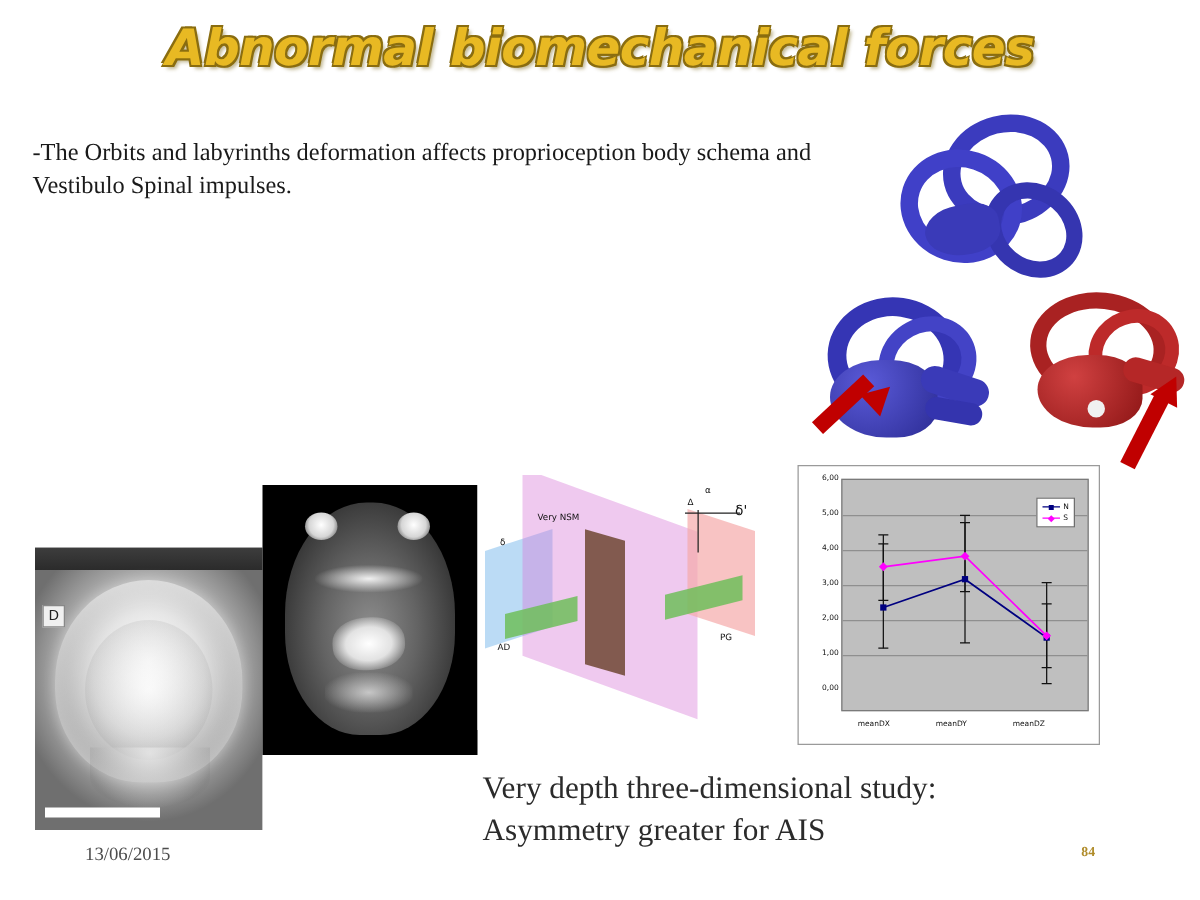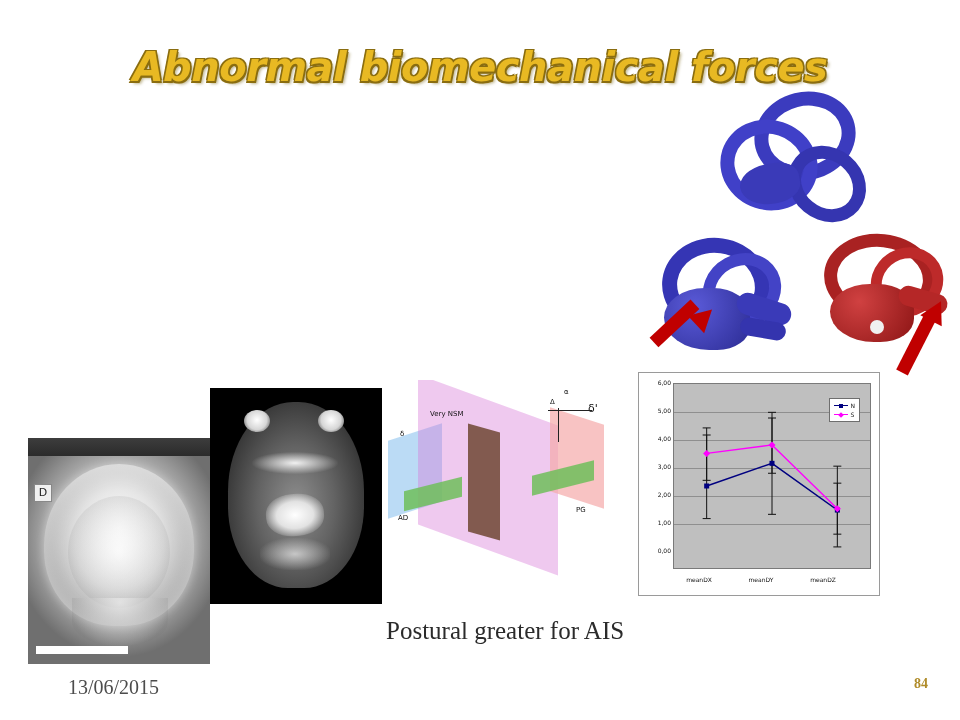--- a/index.html
+++ b/index.html
@@ -27,21 +27,20 @@
     font-style: italic;
     font-size: 40px;
     letter-spacing: -0.5px;
     color: #E8B923;
     text-shadow:
       -1.5px -1.5px 0 #8a6d10,
        1.5px -1.5px 0 #8a6d10,
       -1.5px  1.5px 0 #8a6d10,
        1.5px  1.5px 0 #8a6d10,
        3px 3px 3px rgba(120,100,20,.45);
-    margin-top: 28px;
   }
 
   
   #body-text {
     position: absolute;
     left: 26px;
     top: 110px;
     width: 660px;
     font-size: 19.5px;
     color: #1a1a1a;
@@ -58,28 +57,28 @@
     font-size: 25px;
     color: #2b2b2b;
     line-height: 1.35;
   }
 
   
   #footer-date {
     position: absolute;
     left: 68px;
     top: 676px;
-    font-size: 20px;
+    font-size: 15px;
     color: #4c4c4c;
   }
   #footer-page {
     position: absolute;
-    left: 914px;
+    left: 865px;
     top: 676px;
-    font-size: 14px;
+    font-size: 11px;
     color: #b08c2a;
     font-weight: bold;
   }
 
   
   .img-frame { position: absolute; overflow: hidden; }
 
   
   #xray-skull {
     left: 28px; top: 438px; width: 182px; height: 226px;
@@ -292,20 +291,21 @@
   }
   #chart .legend .swatch.n::after { background: #000080; }
   #chart .legend .swatch.s::after { background: #ff00ff; transform: rotate(45deg); }
 </style>
 </head>
 <body>
 
 <div id="slide-title">Abnormal biomechanical forces</div>
 
 <div id="body-text">
+  <p>-The Orbits and labyrinths deformation affects proprioception body schema and Vestibulo Spinal impulses.</p>
 </div>
 
 <div class="img-frame" id="xray-skull">
   <div class="xr-bg"></div>
   <div class="xr-top"></div>
   <div class="xr-skull"></div>
   <div class="xr-inner"></div>
   <div class="xr-jaw"></div>
   <div class="xr-bar"></div>
   <div class="xr-marker">D</div>
@@ -426,17 +426,18 @@
       </div>
     </div>
   </div>
 
   <div class="xtick" style="left:30px;">meanDX</div>
   <div class="xtick" style="left:92px;">meanDY</div>
   <div class="xtick" style="left:154px;">meanDZ</div>
 </div>
 
 <div id="caption">
-  <div>Postural greater for AIS</div>
+  <div>Very depth three-dimensional study:</div>
+  <div>Asymmetry greater for AIS</div>
 </div>
 
 <div id="footer-date">13/06/2015</div>
 <div id="footer-page">84</div>
 
 </body></html>

